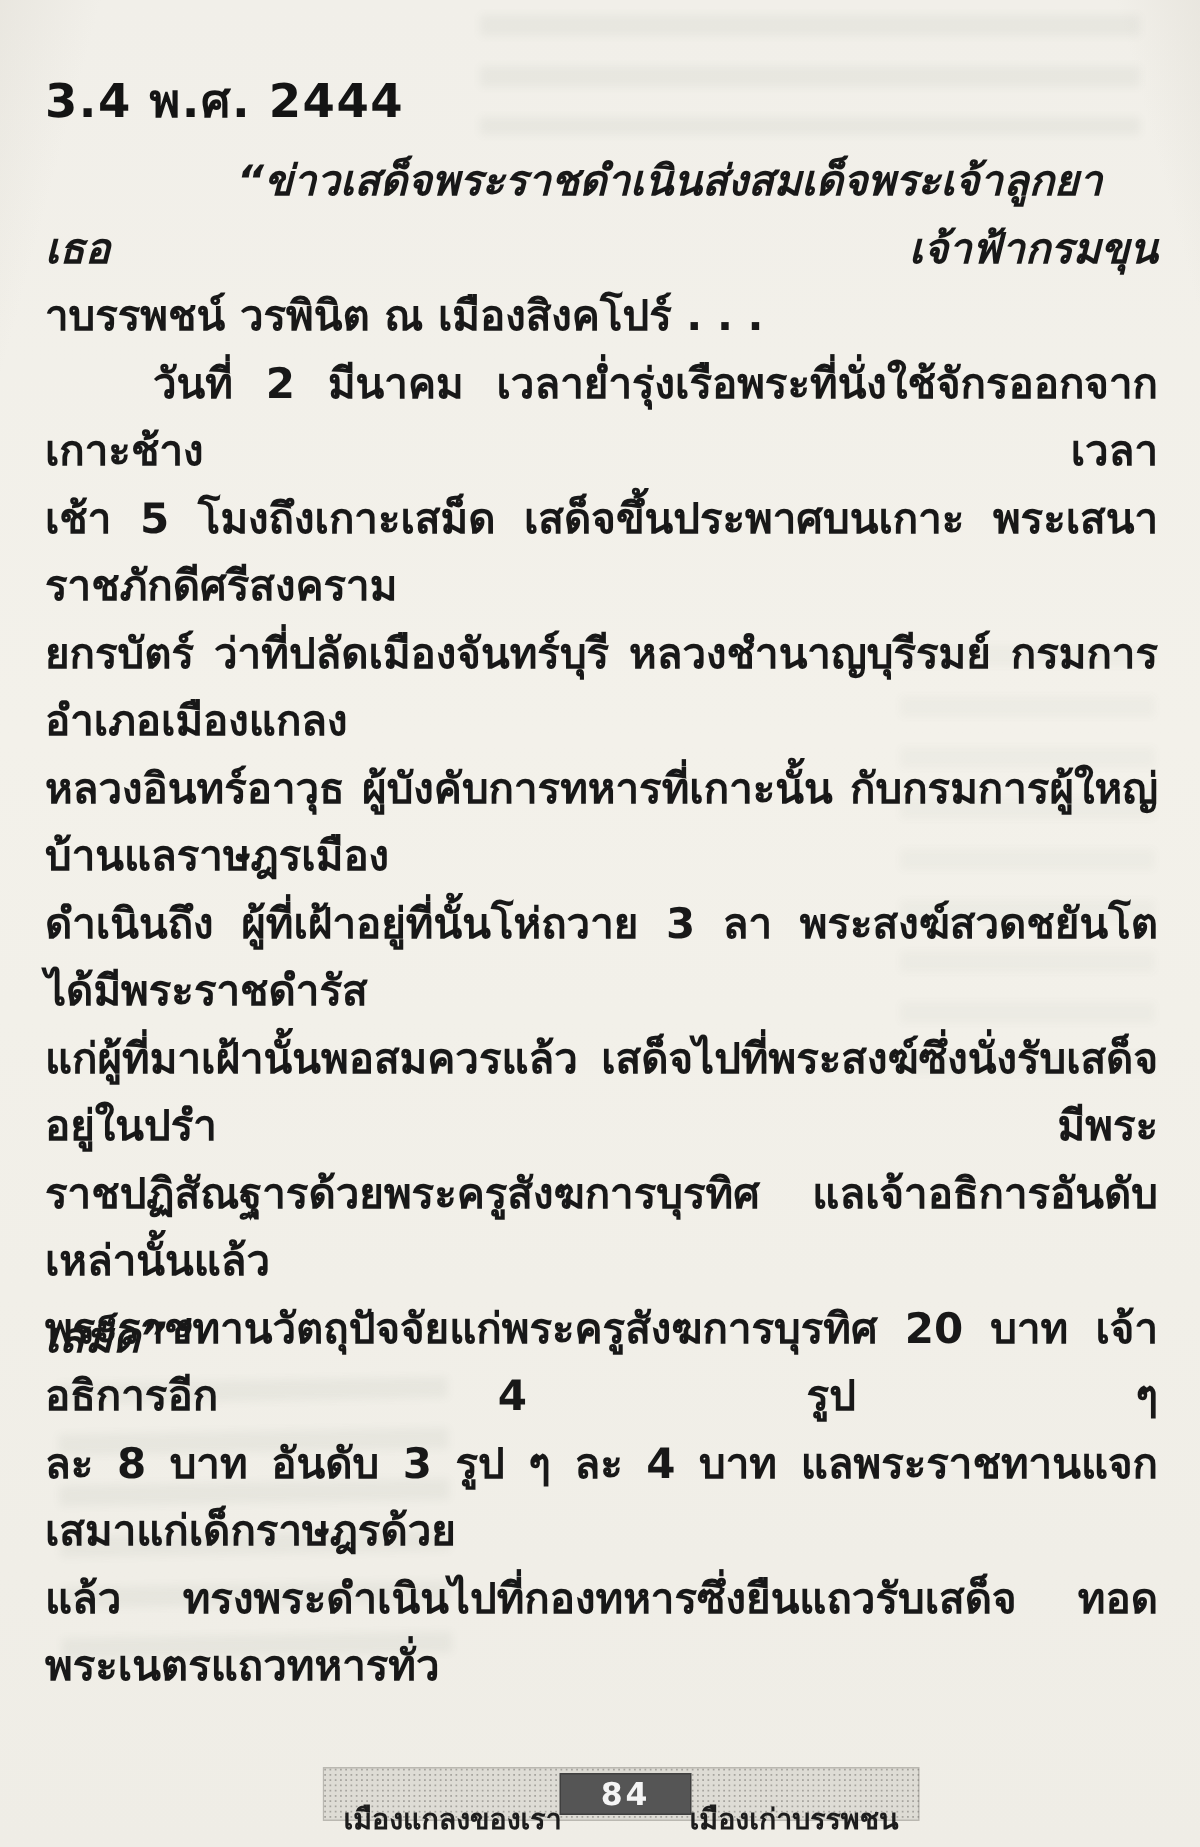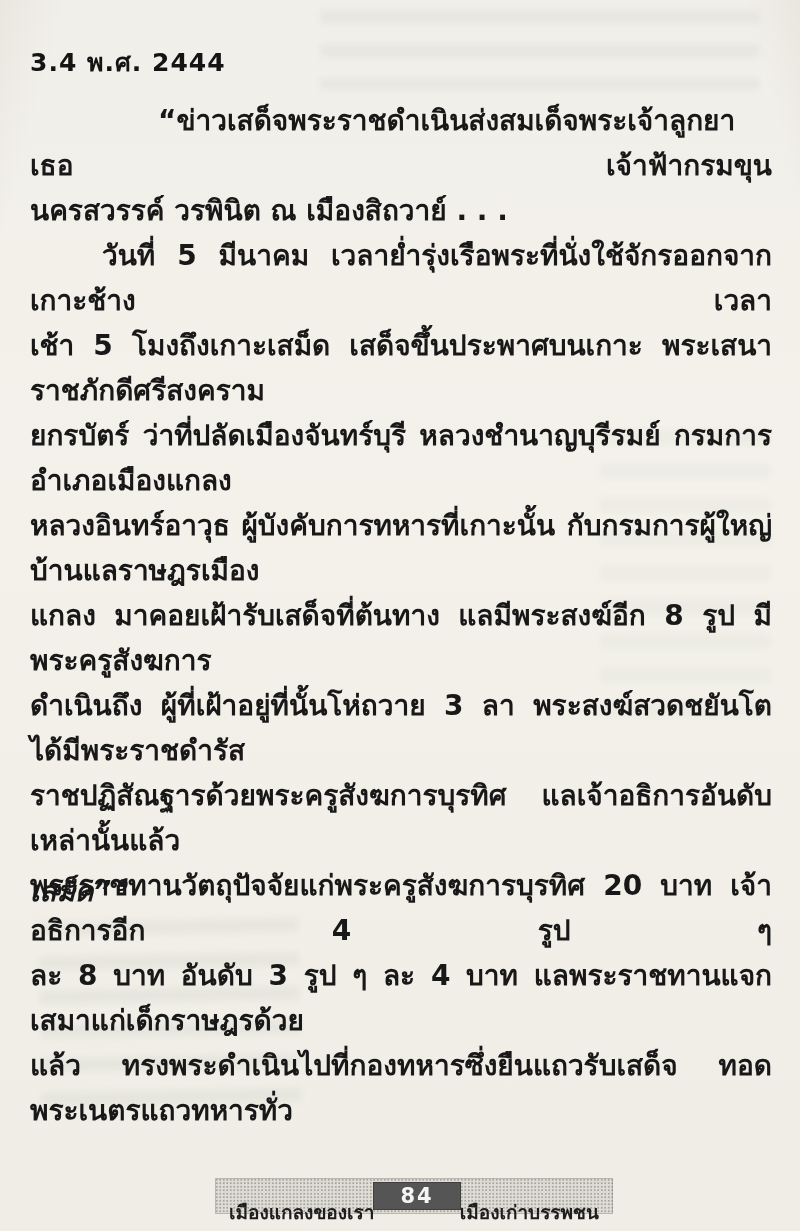--- a/index.html
+++ b/index.html
@@ -30,42 +30,42 @@
     pointer-events: none;
   }
   .bleed.b1 { left: 320px; top: 10px;  width: 440px; height: 80px; }
   .bleed.b2 { left: 40px;  top: 920px; width: 260px; height: 200px; transform: rotate(-1deg); }
   .bleed.b3 { left: 600px; top: 430px; width: 170px; height: 300px; opacity: 0.035; }
 
   .heading {
     position: absolute;
     left: 30px;
     top: 42px;
-    font-size: 25px;
+    font-size: 31px;
     font-weight: bold;
     color: #141414;
     letter-spacing: 1px;
   }
   .quote-block {
     position: absolute;
     left: 30px;
     top: 98px;
     width: 742px;
     font-size: 28px;
     font-weight: 600;
     color: #181818;
     line-height: 45px;
   }
   .line { width: 100%; white-space: nowrap; }
   .line.justify {
     white-space: normal;
     text-align: justify;
     text-align-last: justify;
   }
-  .line.indent-lg { text-indent: 128px; }
+  .line.indent-lg { text-indent: 128px; font-style: italic; }
   .line.indent-sm { text-indent: 72px; }
   .line.last { white-space: nowrap; font-style: italic; }
   sup.fn {
     font-size: 16px;
     vertical-align: super;
     margin-left: 6px;
     font-weight: bold;
   }
   .footer {
     position: absolute;
@@ -105,27 +105,27 @@
 
   <div class="bleed b1"></div>
   <div class="bleed b2"></div>
   <div class="bleed b3"></div>
 
   <div class="heading">3.4  พ.ศ. 2444</div>
 
   <div class="quote-block">
 
   <div class="line justify indent-lg">“ข่าวเสด็จพระราชดำเนินส่งสมเด็จพระเจ้าลูกยาเธอ เจ้าฟ้ากรมขุน</div>
-      <div class="line">นครสวรรค์ วรพินิต ณ เมืองสิถวาย์ . . .</div>
-      <div class="line justify indent-sm">วันที่ 5 มีนาคม เวลาย่ำรุ่งเรือพระที่นั่งใช้จักรออกจากเกาะช้าง เวลา</div>
+      <div class="line">าบรรพชน์ วรพินิต ณ เมืองสิงคโปร์ . . .</div>
+      <div class="line justify indent-sm">วันที่ 2 มีนาคม เวลาย่ำรุ่งเรือพระที่นั่งใช้จักรออกจากเกาะช้าง เวลา</div>
       <div class="line justify">เช้า 5 โมงถึงเกาะเสม็ด เสด็จขึ้นประพาศบนเกาะ พระเสนาราชภักดีศรีสงคราม</div>
       <div class="line justify">ยกรบัตร์ ว่าที่ปลัดเมืองจันทร์บุรี หลวงชำนาญบุรีรมย์ กรมการอำเภอเมืองแกลง</div>
       <div class="line justify">หลวงอินทร์อาวุธ ผู้บังคับการทหารที่เกาะนั้น กับกรมการผู้ใหญ่บ้านแลราษฎรเมือง</div>
-      <div class="line justify">แกลง มาคอยเฝ้ารับเสด็จที่ต้นทาง แลมีพระสงฆ์อีก 8 รูป มีพระครูสังฆการ</div>
       <div class="line justify">ดำเนินถึง ผู้ที่เฝ้าอยู่ที่นั้นโห่ถวาย 3 ลา พระสงฆ์สวดชยันโต ได้มีพระราชดำรัส</div>
+      <div class="line justify">แก่ผู้ที่มาเฝ้านั้นพอสมควรแล้ว เสด็จไปที่พระสงฆ์ซึ่งนั่งรับเสด็จอยู่ในปรำ มีพระ</div>
       <div class="line justify">ราชปฏิสัณฐารด้วยพระครูสังฆการบุรทิศ แลเจ้าอธิการอันดับเหล่านั้นแล้ว</div>
       <div class="line justify">พระราชทานวัตถุปัจจัยแก่พระครูสังฆการบุรทิศ 20 บาท เจ้าอธิการอีก 4 รูป ๆ</div>
       <div class="line justify">ละ 8 บาท อันดับ 3 รูป ๆ ละ 4 บาท แลพระราชทานแจกเสมาแก่เด็กราษฎรด้วย</div>
       <div class="line justify">แล้ว ทรงพระดำเนินไปที่กองทหารซึ่งยืนแถวรับเสด็จ ทอดพระเนตรแถวทหารทั่ว</div>
     </div>
 
   <div class="quote-block" style="top: 863px;">
     <div class="line last">
       <span>เสม็ด”</span><sup class="fn">9</sup>
     </div>

